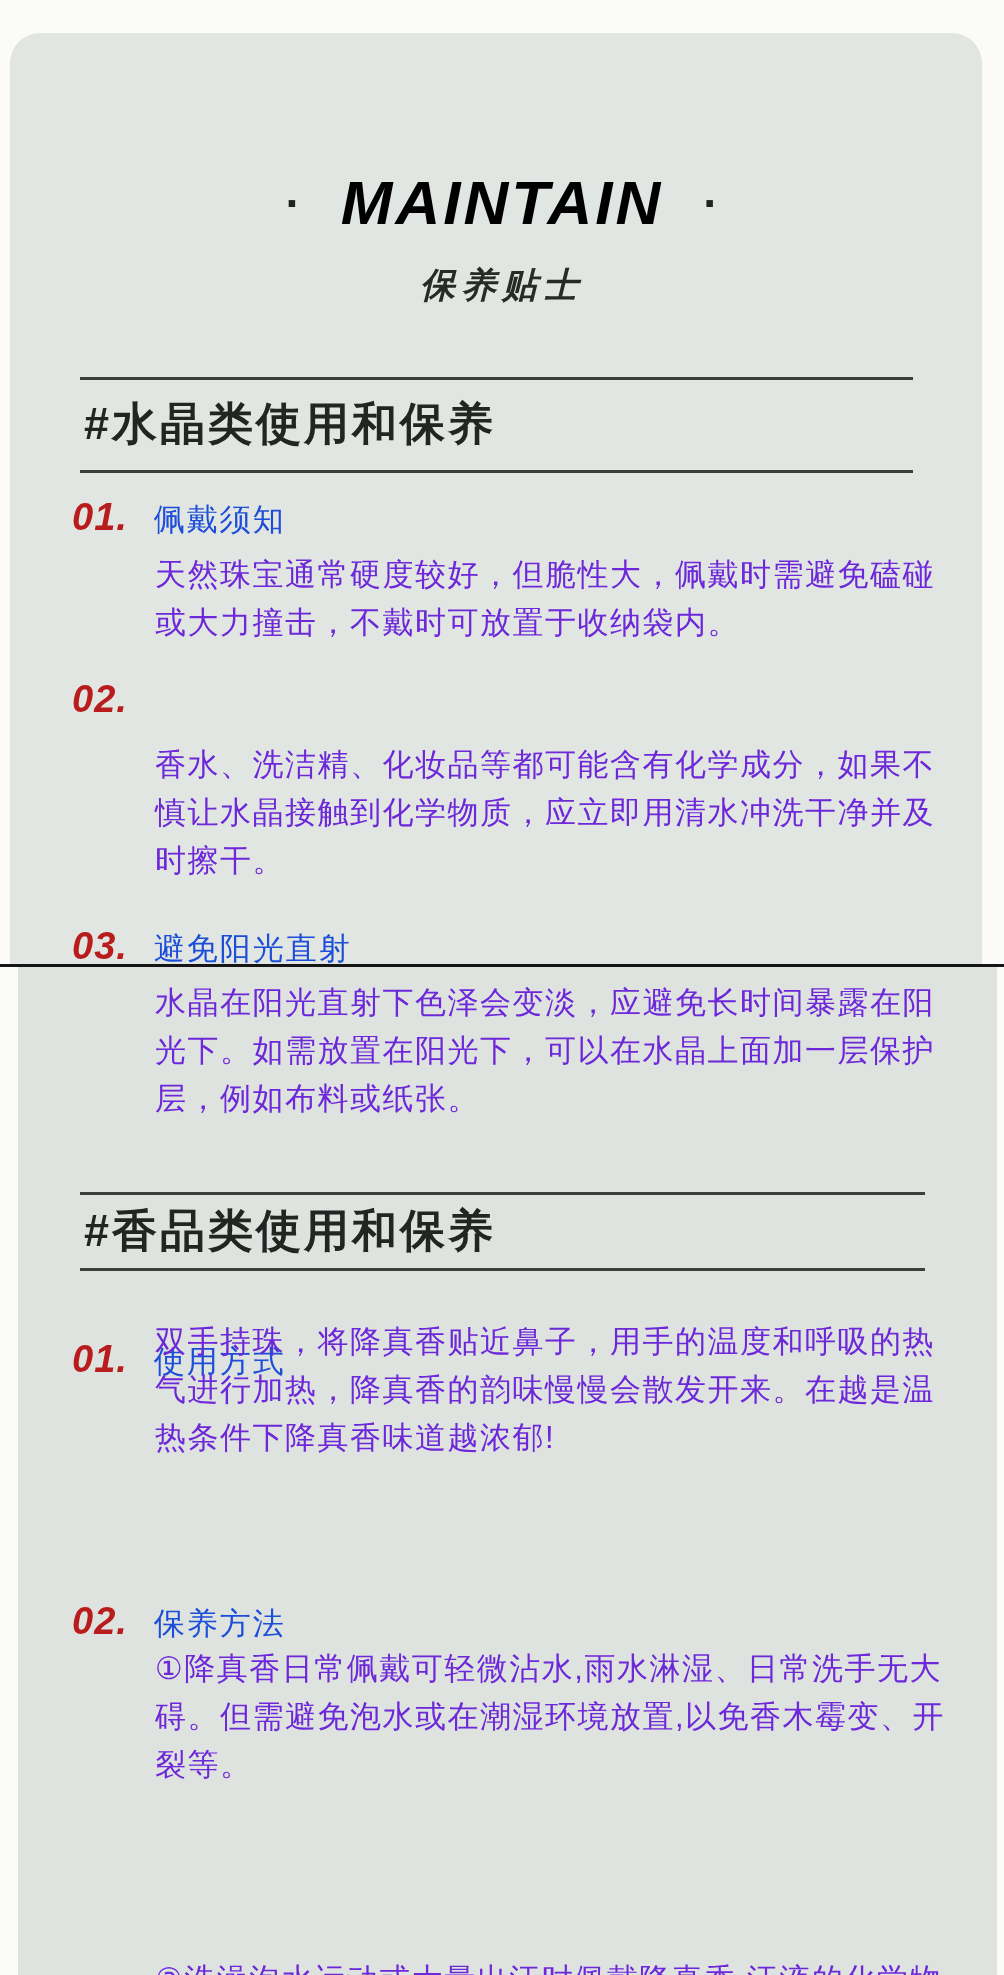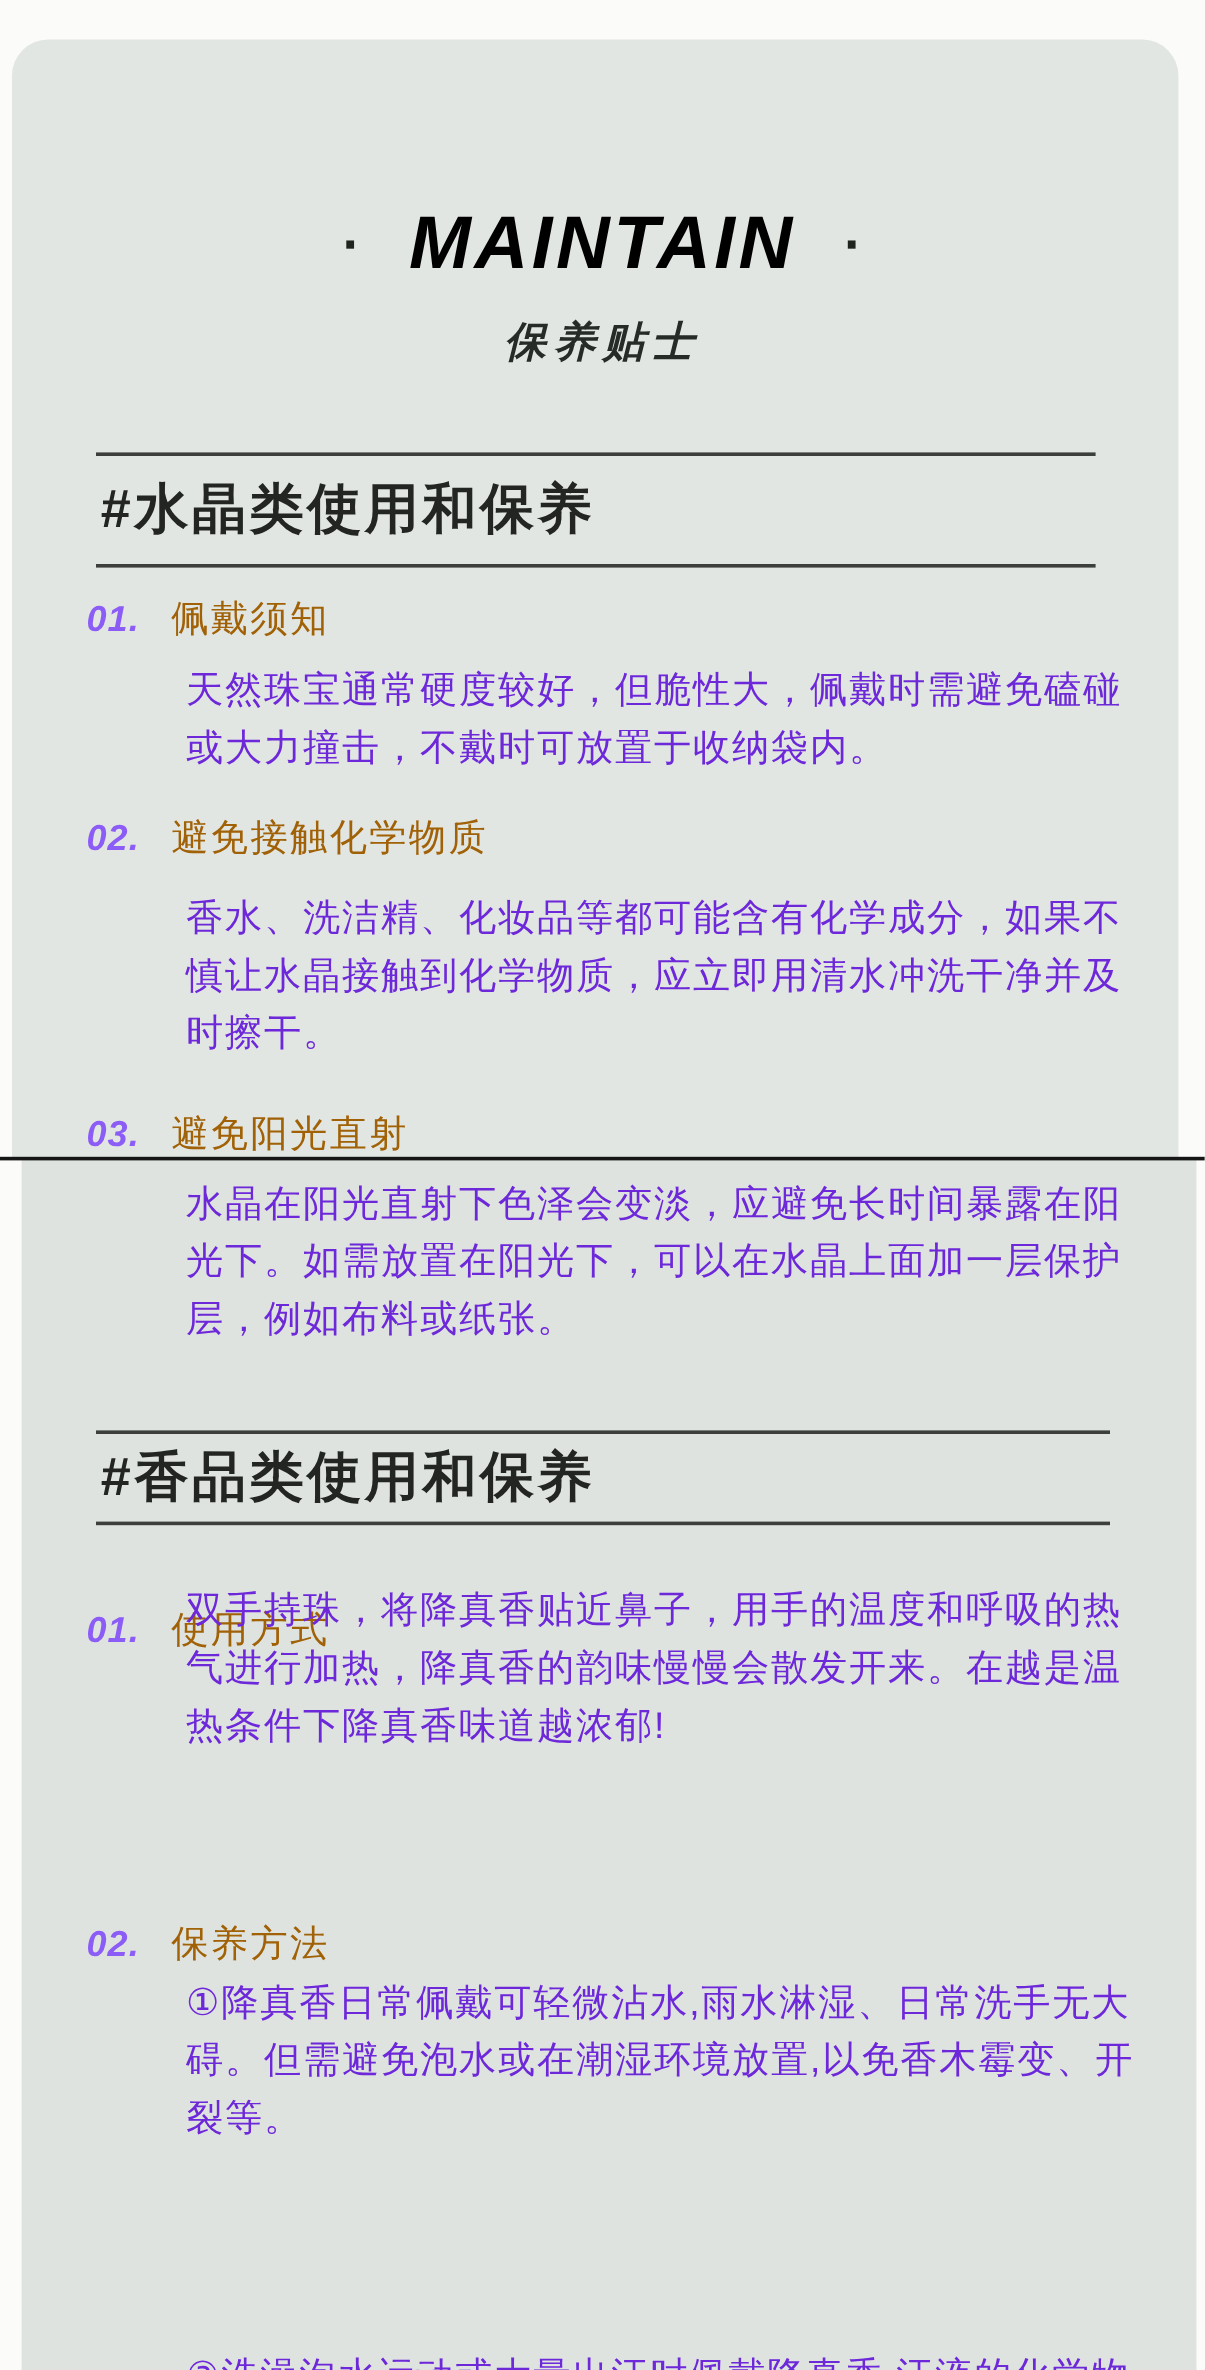--- a/index.html
+++ b/index.html
@@ -49,25 +49,25 @@
     letter-spacing:3px; color:#222522; line-height:1.15;
   }
   .sh-1 { top:398px; }
   .sh-2 { top:1205px; }
 
   .item-head {
     position:absolute; left:72px;
     display:flex; align-items:baseline; gap:26px;
   }
   .item-num {
-    font-style:italic; font-size:30px; font-weight:600;
-    letter-spacing:1px; color:#8b5cf6; line-height:1.2;
+    font-style:italic; font-size:38px; font-weight:600;
+    letter-spacing:1px; color:#b91c1c; line-height:1.2;
   }
   .item-label {
-    font-size:31px; font-weight:500; letter-spacing:2px; color:#a16207;
+    font-size:31px; font-weight:500; letter-spacing:2px; color:#1d4ed8;
   }
   .item-body {
     position:absolute; left:155px; width:795px;
     font-size:31px; line-height:48px; letter-spacing:1.5px;
     white-space:pre-line; color:#6d28d9;
   }
   .ih-1 { top:495px; }  .ib-1 { top:551px; }
   .ih-2 { top:677px; }  .ib-2 { top:741px; }
   .ih-3 { top:924px; }  .ib-3 { top:979px; }
   .ih-4 { top:1337px; } .ib-4 { top:1318px; }
@@ -97,21 +97,20 @@
 
     <div class="item-head ih-1">
       <span class="item-num">01.</span>
       <span class="item-label">佩戴须知</span>
     </div>
     <div class="item-body ib-1">天然珠宝通常硬度较好，但脆性大，佩戴时需避免磕碰
 或大力撞击，不戴时可放置于收纳袋内。</div>
 
     <div class="item-head ih-2">
       <span class="item-num">02.</span>
-      <span class="item-label">避免接触化学物质</span>
     </div>
     <div class="item-body ib-2">香水、洗洁精、化妆品等都可能含有化学成分，如果不
 慎让水晶接触到化学物质，应立即用清水冲洗干净并及
 时擦干。</div>
 
     <div class="item-head ih-3">
       <span class="item-num">03.</span>
       <span class="item-label">避免阳光直射</span>
     </div>
     <div class="item-body ib-3">水晶在阳光直射下色泽会变淡，应避免长时间暴露在阳

